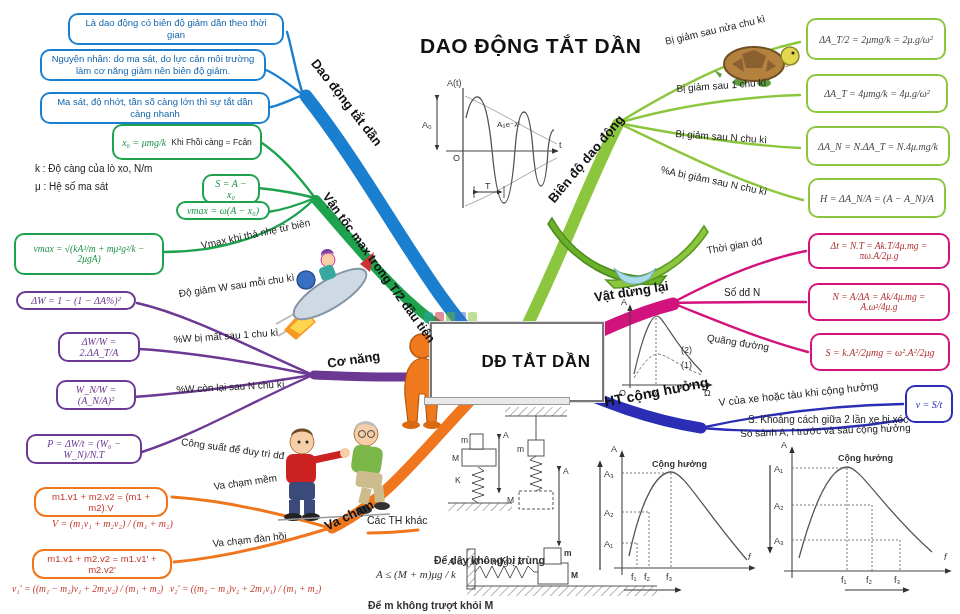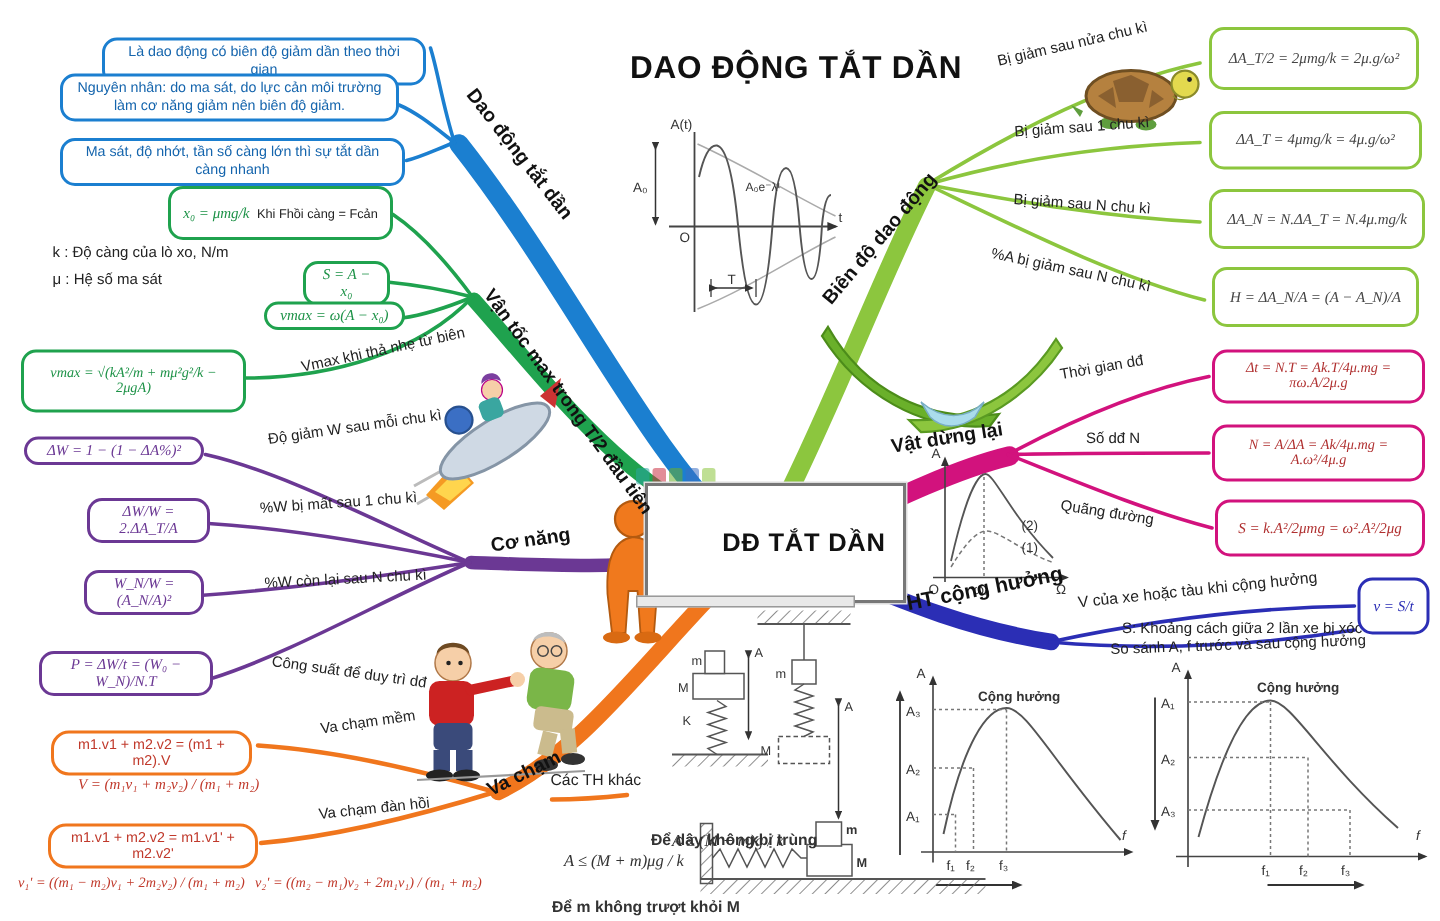--- a/index.html
+++ b/index.html
@@ -292,21 +292,21 @@
   <i style="background:#3b6fc4"></i>
       <i style="background:#8cc63e"></i>
 </div>
 
 <div class="board">
   <span class="board-txt">DĐ TẮT DẦN</span>
 </div>
 <div class="board-tray"></div>
 
 <div class="blabel" style="left:320px;top:56px;transform:rotate(52deg);transform-origin:0 0;">Dao động tắt dần</div>
-<div class="fbox bx-blue" style="left:68px;top:13px;width:216px;margin-top:12px;">Là dao động có biên độ giảm dần theo thời gian</div>
+<div class="fbox bx-blue" style="left:68px;top:13px;width:216px;">Là dao động có biên độ giảm dần theo thời gian</div>
 <div class="fbox bx-blue" style="left:40px;top:49px;width:226px;">Nguyên nhân: do ma sát, do lực cản môi trường làm cơ năng giảm nên biên độ giảm.</div>
 <div class="fbox bx-blue" style="left:40px;top:92px;width:230px;">Ma sát, độ nhớt, tần số càng lớn thì sự tắt dần càng nhanh</div>
 
 <div class="blabel" style="left:331px;top:190px;transform:rotate(54deg);transform-origin:0 0;font-size:12.5px;">Vận tốc max trong T/2 đầu tiên</div>
 <div class="fbox bx-greenL" style="left:112px;top:124px;width:150px;height:36px;gap:5px;">
   <span class="math">x₀ = μmg/k</span>
   <span class="note-dark" style="font-size:8.5px;">Khi Fhồi càng = Fcản</span>
 </div>
 <div class="lbl" style="left:35px;top:163px;">k : Độ càng của lò xo, N/m</div>
 <div class="lbl" style="left:35px;top:181px;">μ : Hệ số ma sát</div>

